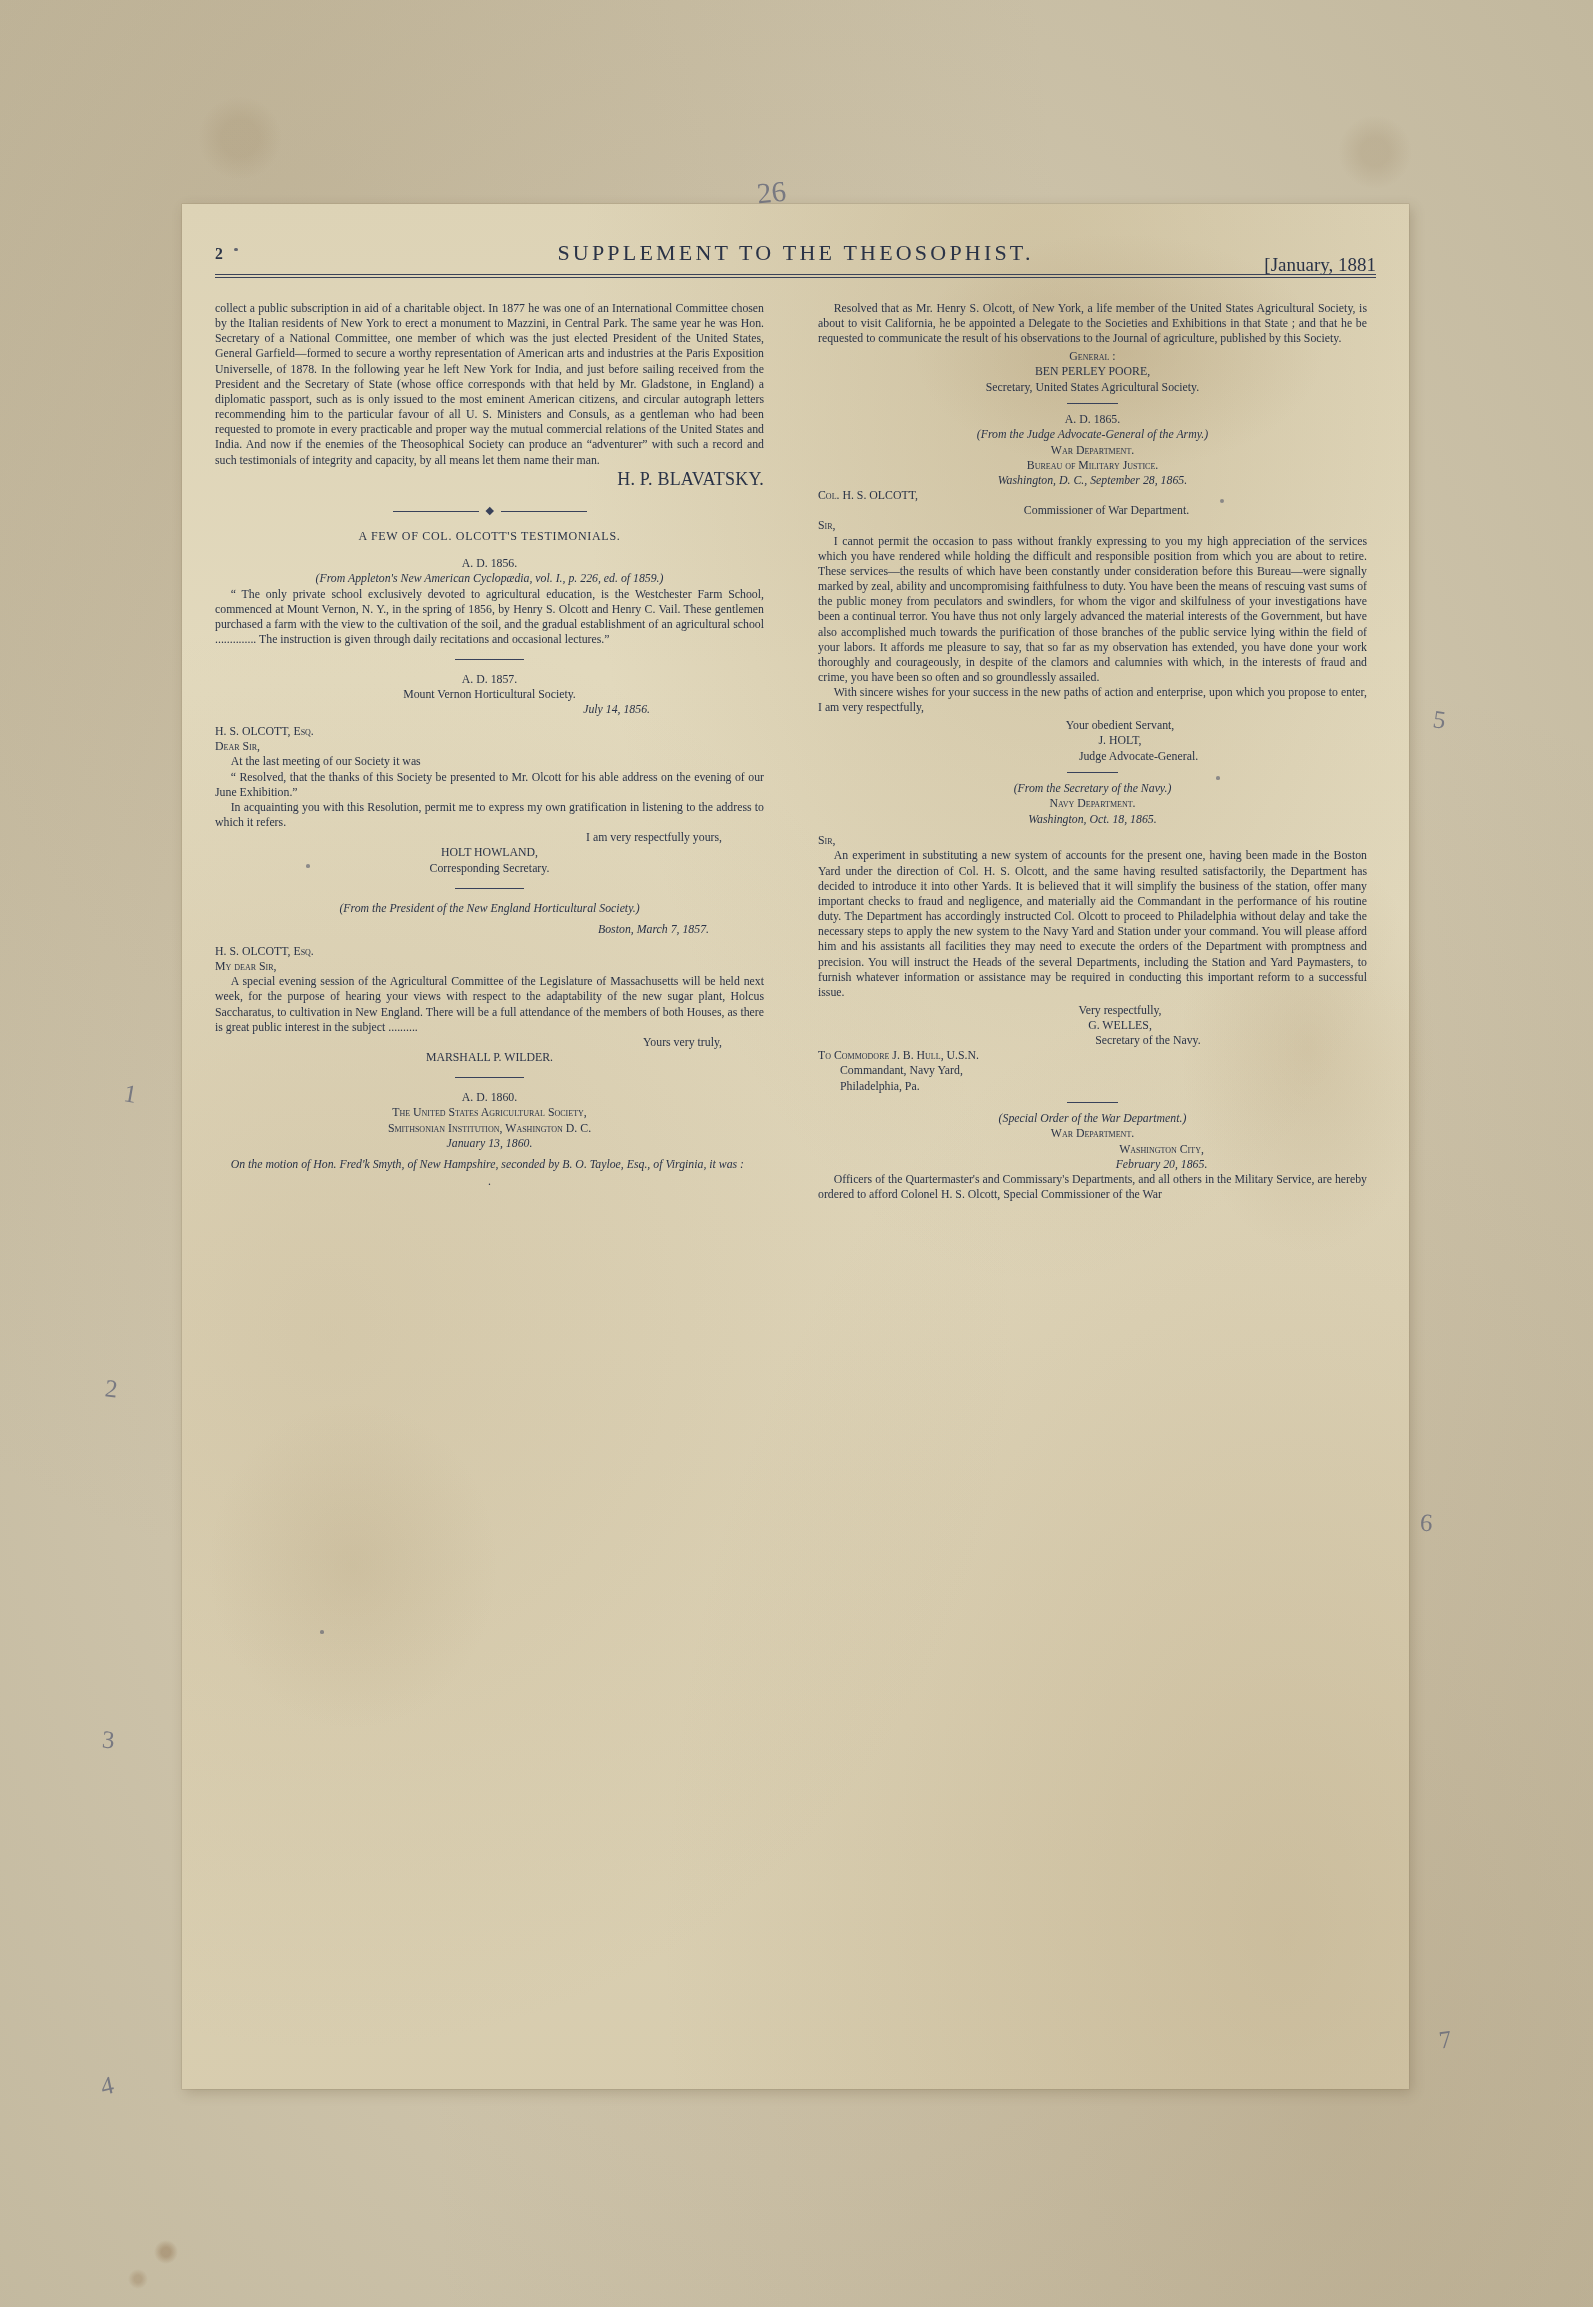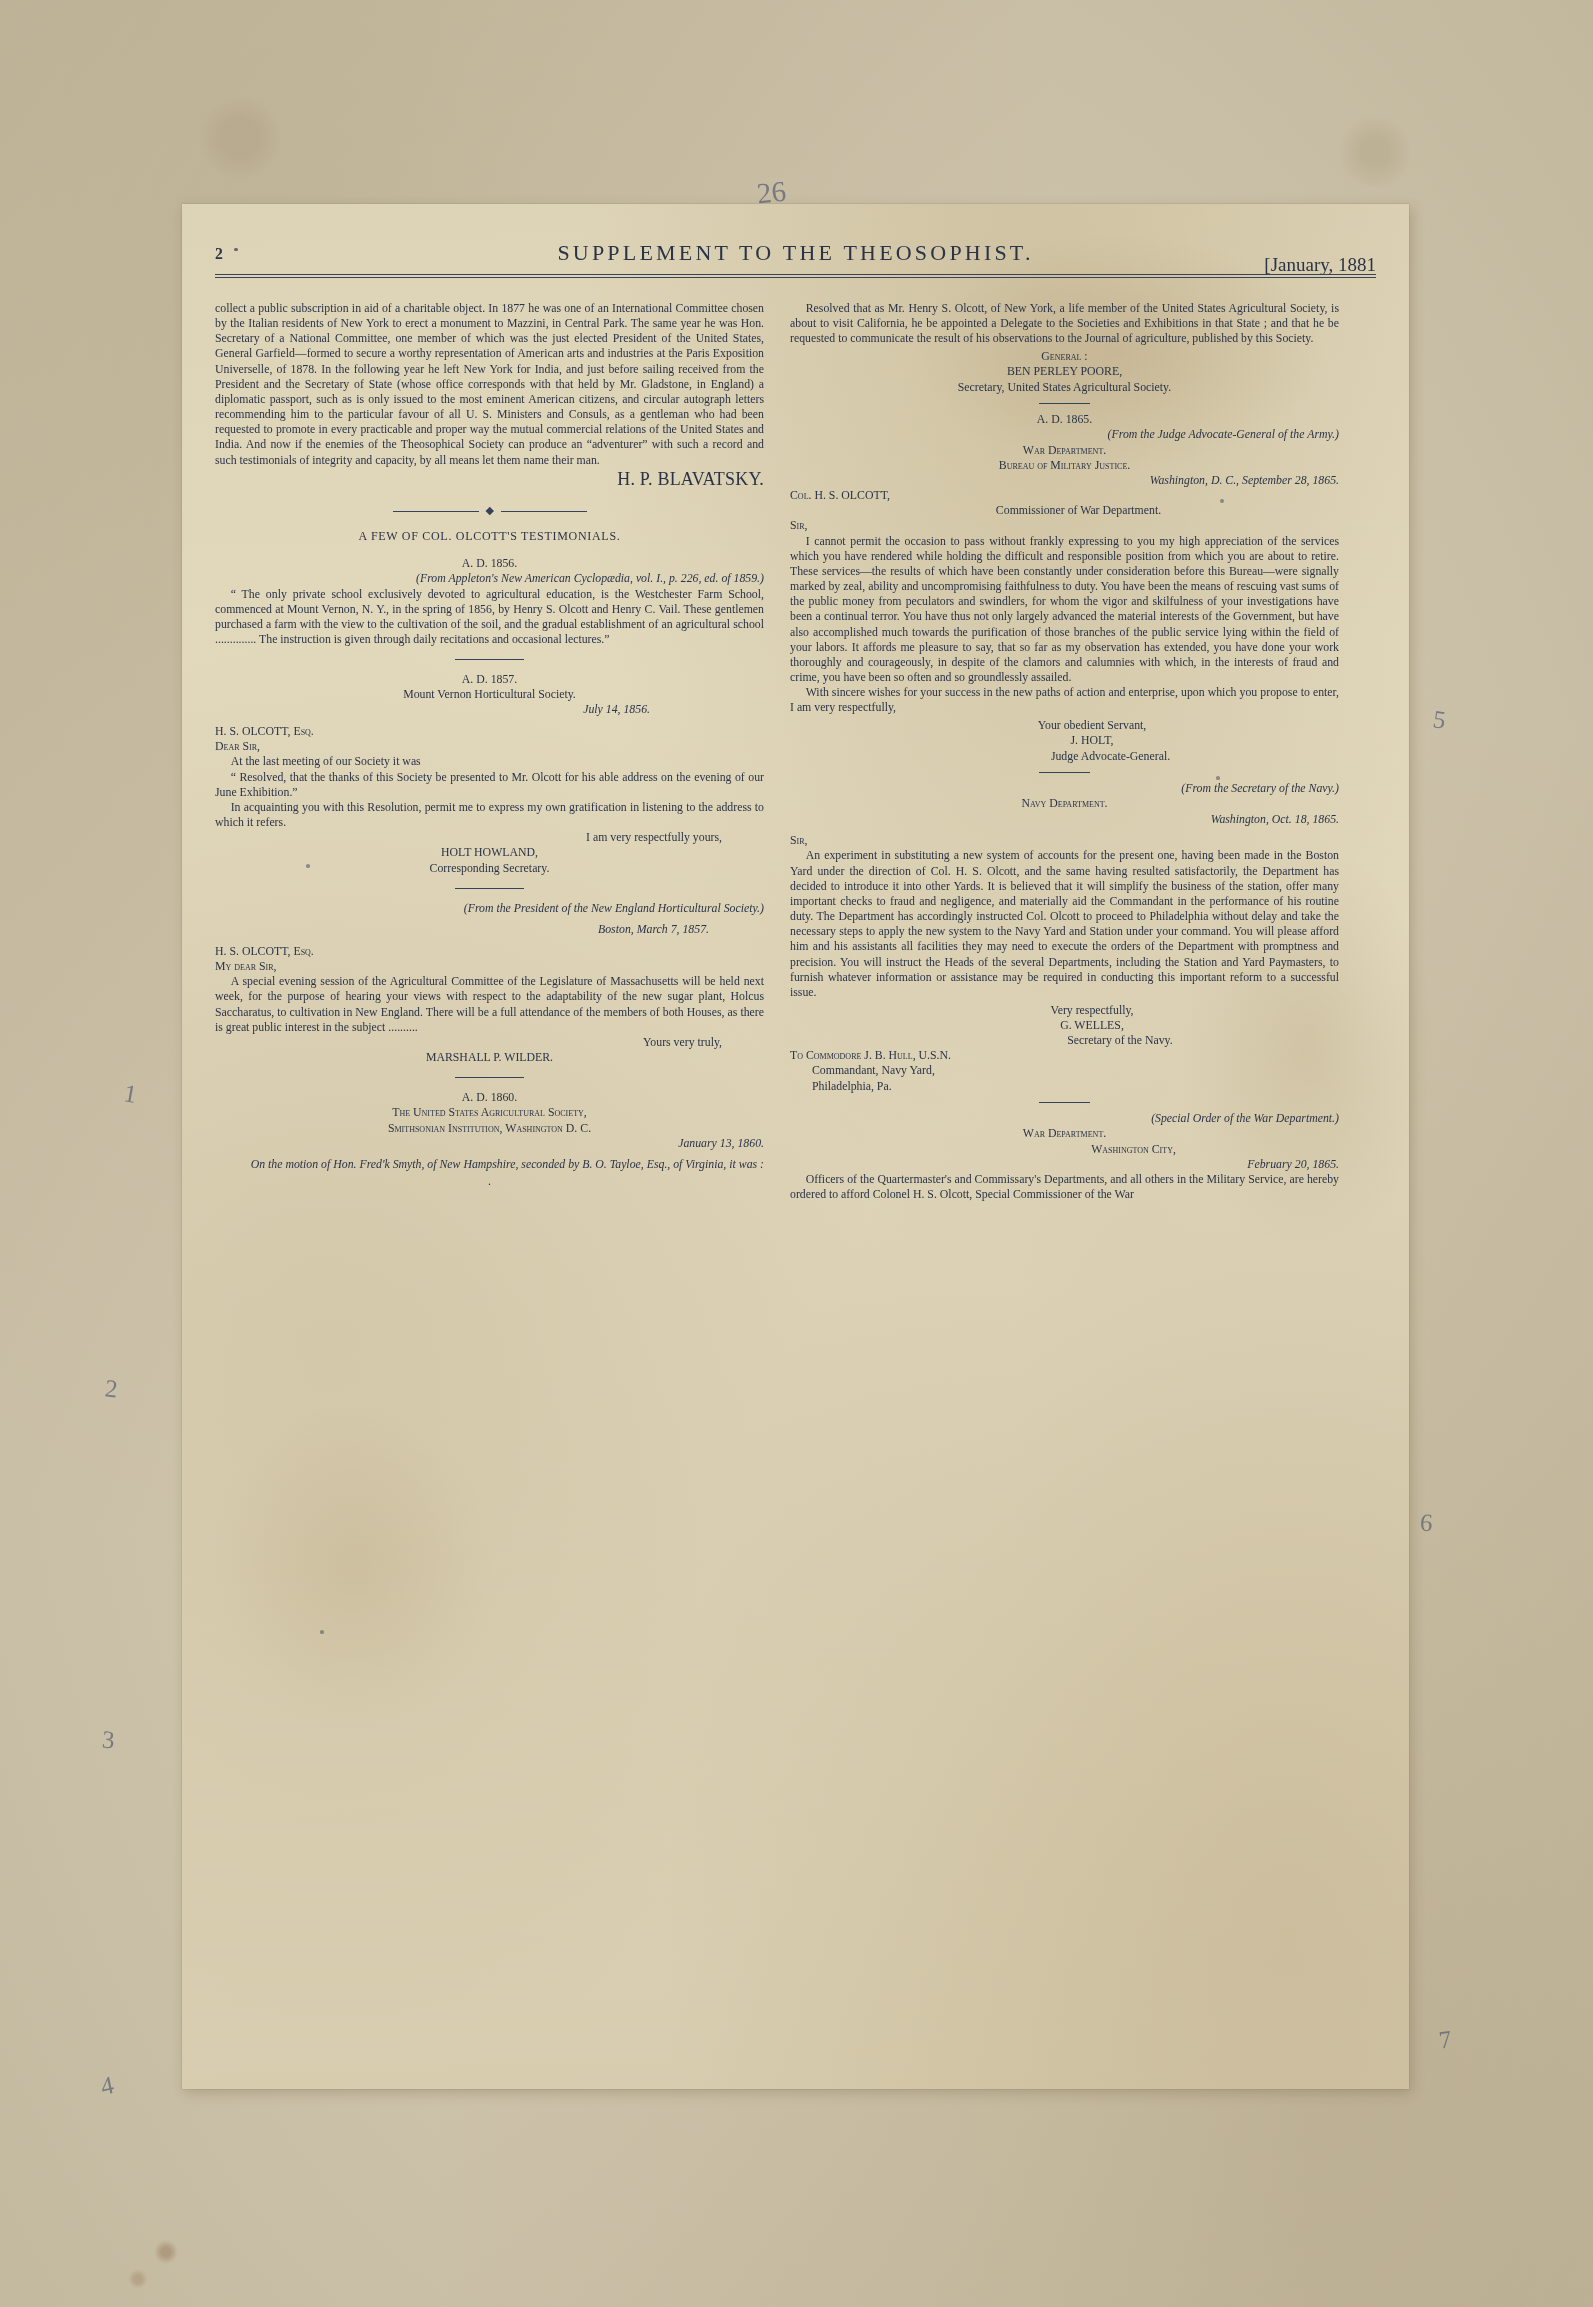--- a/index.html
+++ b/index.html
@@ -112,36 +112,36 @@
     height: 2.3px;
   }
 
   
   #cols {
     position: absolute;
     left: 33px;
     top: 97px;
     width: 1161px;
     display: flex;
-    gap: 26px;
+    gap: 54px;
   }
   .col {
     width: 549px;
     font-size: 11.8px;
     line-height: 1.285;
     text-align: justify;
     text-justify: inter-word;
     hyphens: manual;
   }
   .col p { margin: 0; }
   .p-ind { text-indent: 15.7px; }
   .center { text-align: center; text-indent: 0; }
   .right { text-align: right; text-indent: 0; }
   .sc { font-variant: small-caps; }
-  .it { font-style: italic; text-align: right; }
+  .it { font-style: italic; }
   .gap-s { height: 6.5px; }
   .gap-m { height: 12px; }
   .sig {
     text-align: right;
     margin-top: 5.5px;
     font-size: 18px;
     letter-spacing: 0.2px;
   }
 
   .short-rule {

